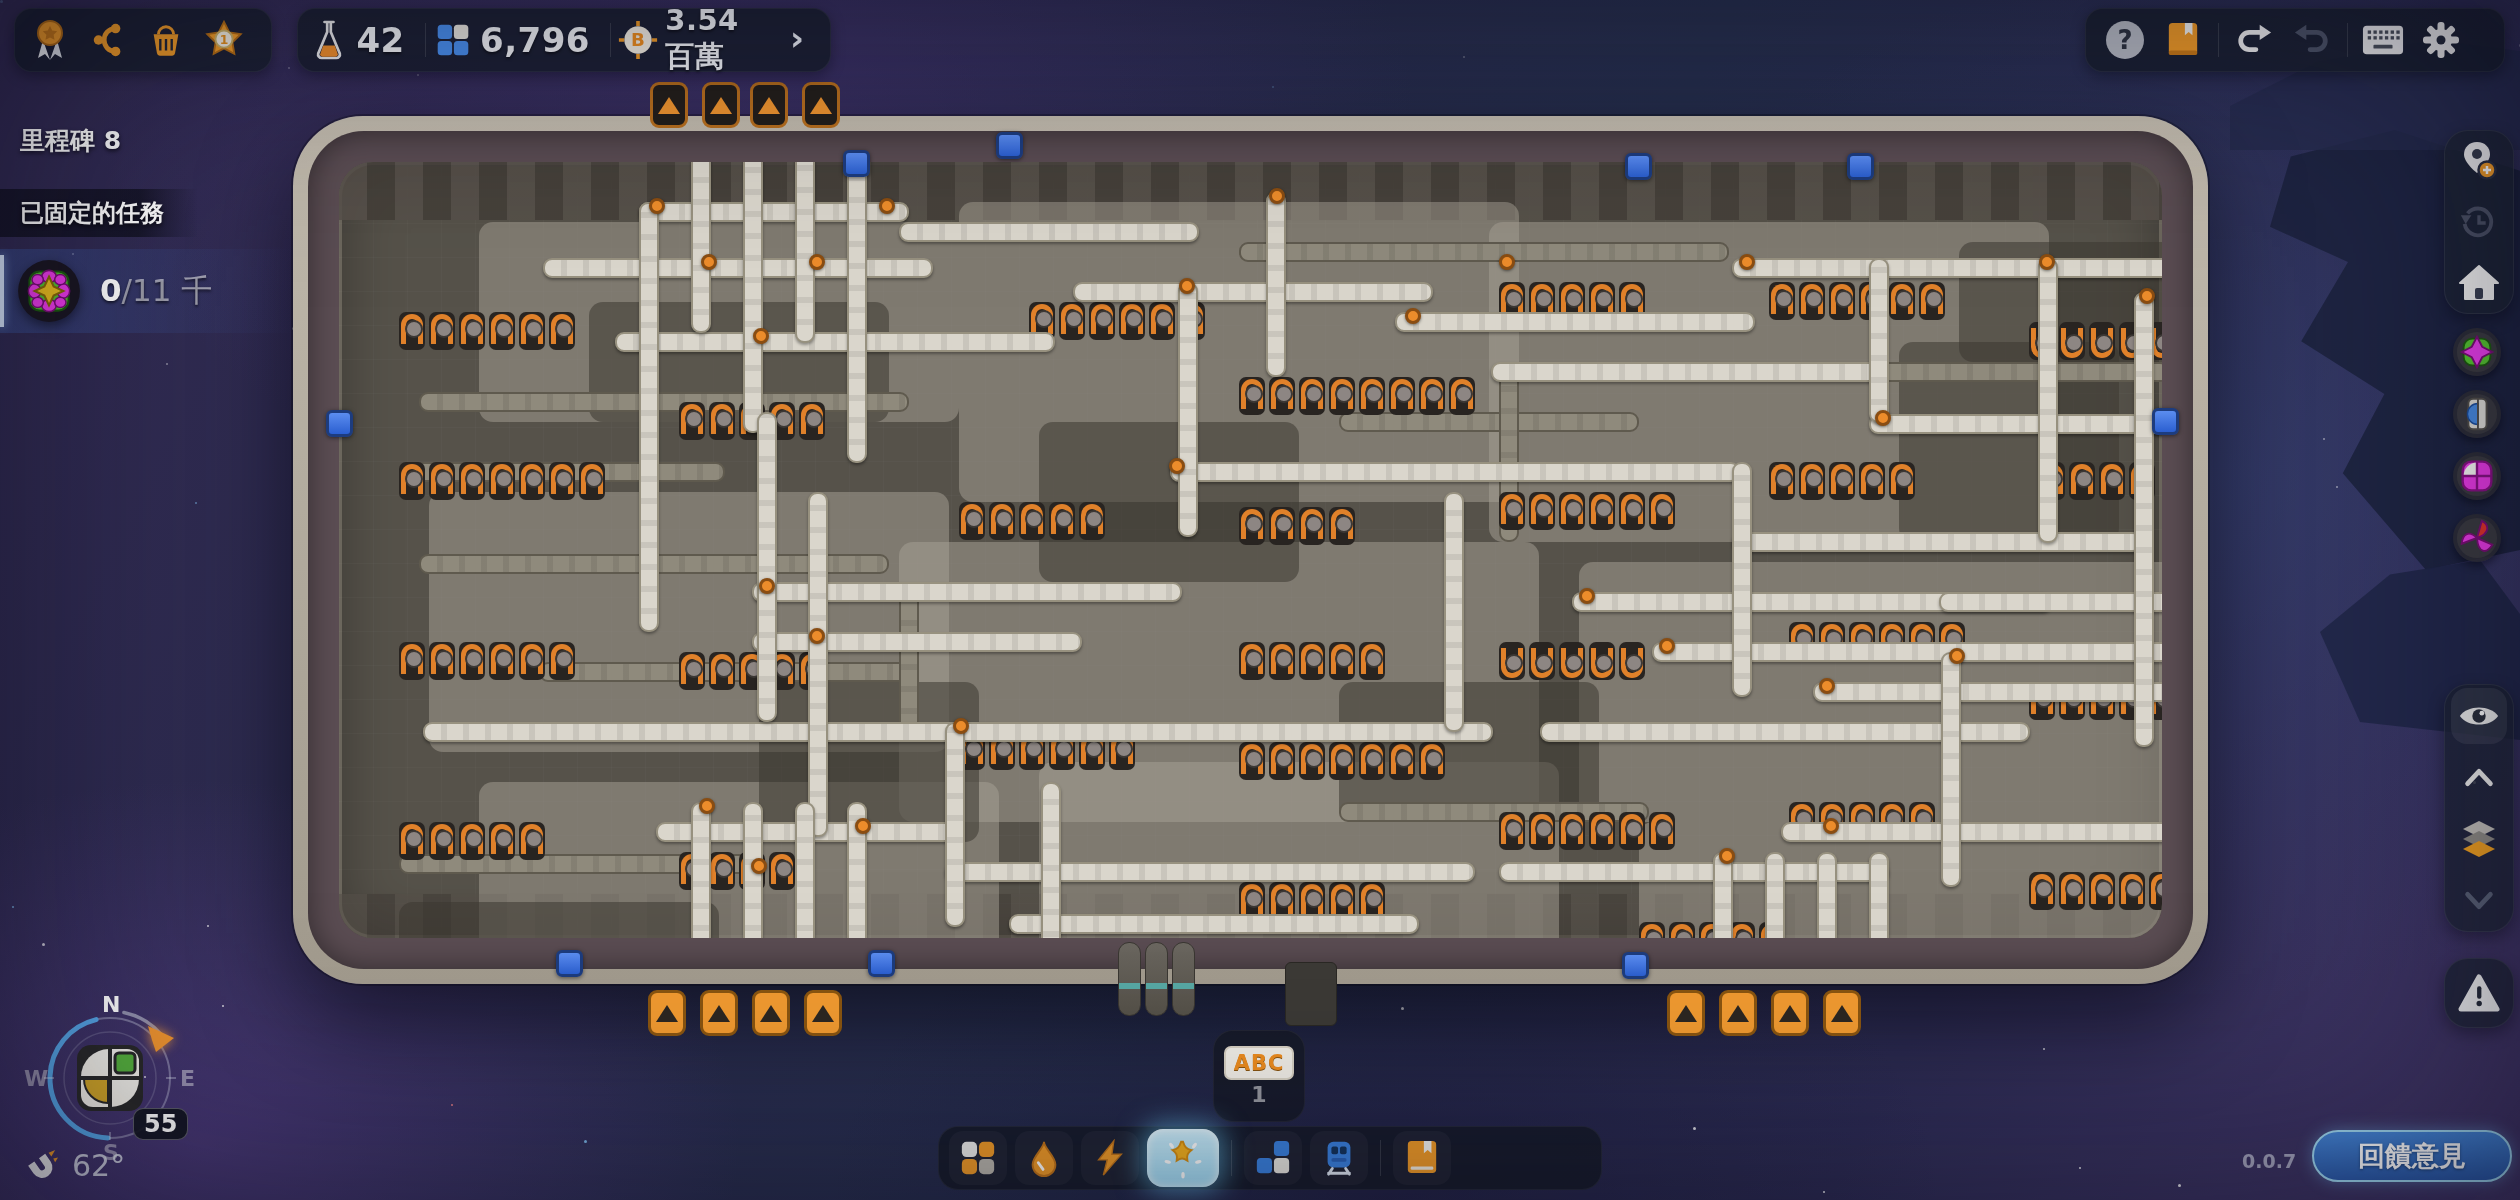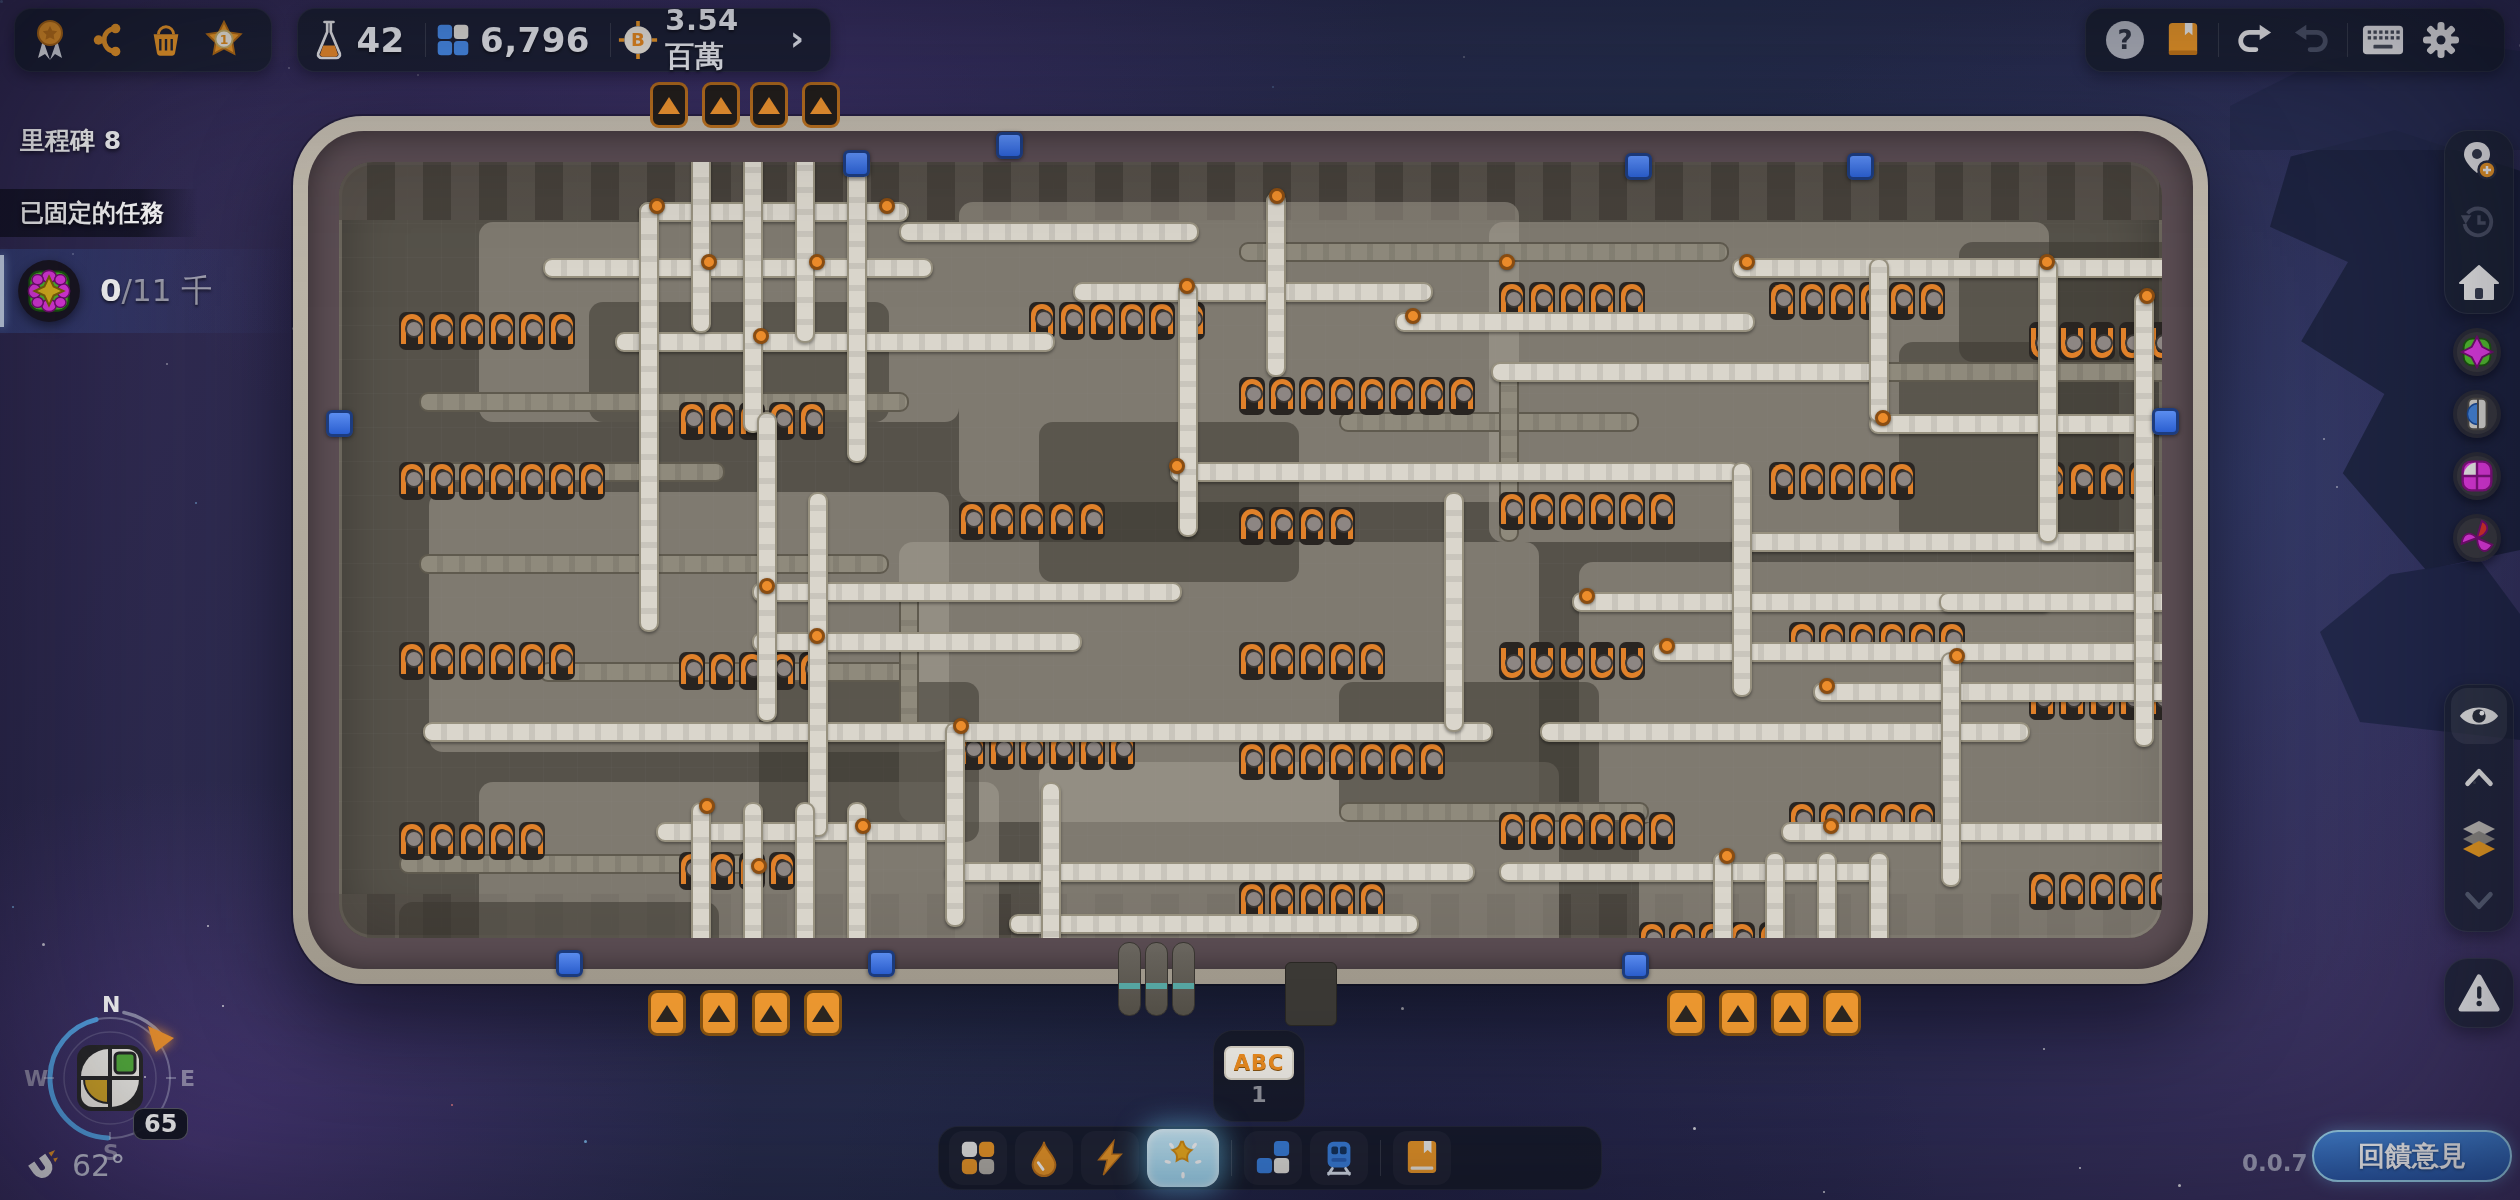--- a/index.html
+++ b/index.html
@@ -66,21 +66,21 @@
   
   .compass{position:absolute;left:32px;top:1000px;width:156px;height:156px;z-index:50;}
   .compass .dir{position:absolute;font-size:22px;color:rgba(255,255,255,.45);font-weight:600;}
   .compass .dir.n{color:#fff;font-weight:800;}
   .c-badge{position:absolute;left:101px;top:108px;background:rgba(18,22,32,.92);border:1px solid rgba(255,255,255,.3);
       border-radius:10px;color:#fff;font-weight:800;font-size:24px;padding:1px 10px;z-index:51;}
   .angle-row{position:absolute;left:24px;top:1148px;display:flex;align-items:center;gap:14px;z-index:50;}
   .angle-row .deg{color:rgba(235,240,248,.8);font-size:30px;}
 
   
-  .version{position:absolute;left:2242px;top:1150px;color:rgba(230,235,245,.6);font-size:23px;font-weight:600;z-index:50;}
+  .version{position:absolute;left:2242px;top:1150px;color:rgba(230,235,245,.6);font-size:19px;font-weight:600;z-index:50;}
   .feedback-btn{position:absolute;left:2312px;top:1130px;width:200px;height:52px;border-radius:26px;
       background:linear-gradient(#4585d6,#2d5cab);border:2px solid #9fd9f2;box-shadow:0 0 16px rgba(120,200,255,.4);
       color:#fff;font-size:27px;font-weight:700;display:flex;align-items:center;justify-content:center;z-index:50;
       text-shadow:0 1px 3px rgba(0,0,0,.4);}
 
   
   .platform{position:absolute;left:293px;top:116px;width:1915px;height:868px;border-radius:70px;
       background:linear-gradient(#c1baad,#a29b8e);box-shadow:0 36px 90px rgba(0,0,10,.55),0 0 0 2px rgba(0,0,0,.25);z-index:10;}
   .p-band{position:absolute;inset:15px;border-radius:56px;background:#5b4d53;box-shadow:inset 0 0 30px rgba(0,0,0,.45);}
   .p-floor{position:absolute;inset:46px;border-radius:34px;background:#56524a;overflow:hidden;
@@ -755,21 +755,21 @@
           <rect x="3" y="3" width="66" height="66" rx="14" fill="#2a2a2a"></rect>
           <path d="M35 7 A28 28 0 0 0 7 35 L35 35 Z" fill="#f5f3ec"></path>
           <path d="M37 7 h16 a12 12 0 0 1 12 12 v16 h-28 Z" fill="#f5f3ec"></path>
           <rect x="41" y="11" width="20" height="20" rx="4" fill="#57b33e" stroke="#2a2a2a" stroke-width="3"></rect>
           <path d="M7 37 h28 v28 H19 a12 12 0 0 1 -12 -12 Z" fill="#f5f3ec"></path>
           <path d="M34 37 L10 37 A24 24 0 0 0 34 61 Z" fill="#d4a829" stroke="#2a2a2a" stroke-width="2"></path>
           <path d="M37 37 L65 37 A28 28 0 0 1 37 65 Z" fill="#f5f3ec"></path>
           <path d="M36 3 v66 M3 36 h66" stroke="#2a2a2a" stroke-width="4"></path>
         </svg>
     </div>
-    <div class="c-badge">65</div>
+    <div class="c-badge">55</div>
   </div>
   <div class="angle-row">
     <svg viewBox="0 0 36 36" width="34" height="34">
         <path d="M7 20 a11 11 0 0 0 22 0 V10 h-8 v10 a3 3 0 0 1 -6 0 V10 H7 Z" fill="#ececee" transform="rotate(-35 18 18)"></path>
         <g fill="#f09b28">
           <polygon points="26,4 33,1 29,8"></polygon>
           <polygon points="31,10 36,9 33,14"></polygon>
         </g>
       </svg>
     <span class="deg">62°</span>

